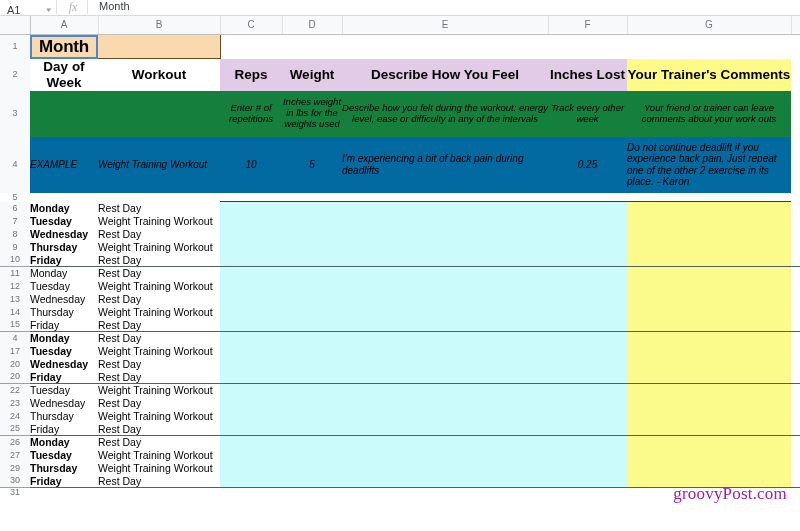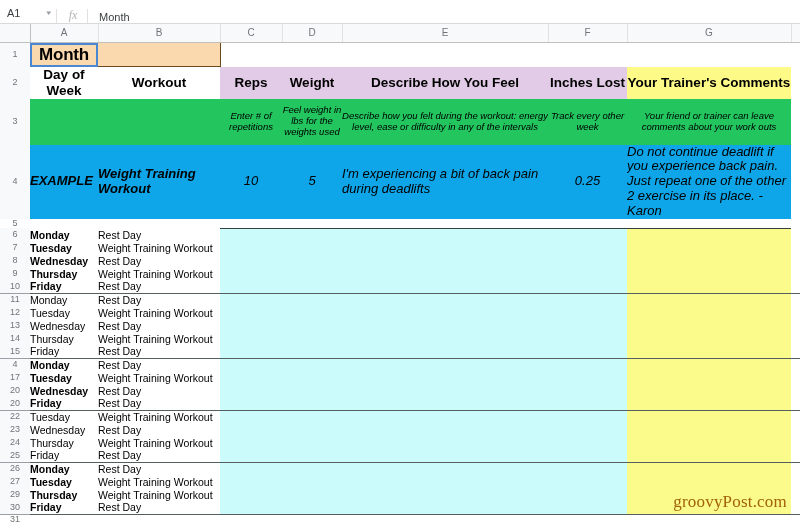--- a/index.html
+++ b/index.html
@@ -8,23 +8,23 @@
     margin: 0; padding: 0;
     width: 800px; height: 531px;
     overflow: hidden;
     background: #ffffff;
     font-family: "Liberation Sans", sans-serif;
     -webkit-font-smoothing: antialiased;
   }
 
   
   #formula-bar {
-    height: 24px;
+    height: 16px;
     display: flex;
-    align-items: flex-end;
+    align-items: flex-start;
     background: #ffffff;
     border-bottom: 1px solid #d9d9d9;
     font-size: 11px;
     color: #444746;
   }
   #namebox {
     width: 56px;
     height: 20px;
     display: flex;
     align-items: center;
@@ -151,33 +151,33 @@
   }
   .hdr-white { background: #ffffff; }
   .hdr-purple { background: #e2cbe6; }
   .hdr-yellow { background: #fdfa87; }
 
   .sub {
     font-style: italic;
     font-size: 9.5px;
     text-align: center;
     line-height: 1.22;
-    background: #22c55e;
+    background: #15803d;
     padding: 2px 4px;
   }
 
   .ex {
-    background: #0ea5e9;
+    background: #0369a1;
     font-style: italic;
-    font-size: 13px;
+    font-size: 10px;
     line-height: 1.25;
     vertical-align: bottom;
     padding: 0 4px 3px 4px;
   }
-  .ex-bold { font-weight: bold; }
+  .ex-bold { font-weight: normal; }
   .ex-center { text-align: center; }
   .ex-top { vertical-align: top; padding-top: 3px; }
 
   .blankrow td { background: #ffffff; height: 9px; }
 
   
   tr.dayrow td { height: 13px; }
   td.d-day   { font-size: 10.5px; padding-left: 6px; }
   td.d-work  { font-size: 10.5px; padding-left: 6px; }
   tr.wk-bold td.d-day { font-weight: bold; }
@@ -194,21 +194,21 @@
   tr.blocktop td.fill-cyan,
   tr.blocktop td.fill-yellow { border-top: 1px solid #32403f; }
 
   
   #watermark {
     position: absolute;
     right: 13px;
     bottom: 23px;
     font-family: "Liberation Serif", serif;
     font-size: 17px;
-    color: #a16207;
+    color: #a21caf;
     letter-spacing: 0.2px;
     pointer-events: none;
     z-index: 6;
   }
 </style>
 </head>
 <body>
 
 <div id="formula-bar">
   <div id="namebox">
@@ -271,21 +271,21 @@
       <td class="cell hdr hdr-purple">Inches Lost</td>
       <td class="cell hdr hdr-yellow">Your Trainer's Comments</td>
       <td class="cell"></td>
     </tr>
 
     <tr>
       <td class="rowhead">3</td>
       <td class="cell sub" style="height:46px"></td>
       <td class="cell sub"></td>
       <td class="cell sub">Enter # of repetitions</td>
-      <td class="cell sub">Feel weight in lbs for the weights used</td>
+      <td class="cell sub">Inches weight in lbs for the weights used</td>
       <td class="cell sub">Describe how you felt during the workout: energy level, ease or difficulty in any of the intervals</td>
       <td class="cell sub">Track every other week</td>
       <td class="cell sub">Your friend or trainer can leave comments about your work outs</td>
       <td class="cell"></td>
     </tr>
 
     <tr>
       <td class="rowhead">4</td>
       <td class="cell ex ex-bold" style="height:56px">EXAMPLE</td>
       <td class="cell ex ex-bold">Weight Training Workout</td>

